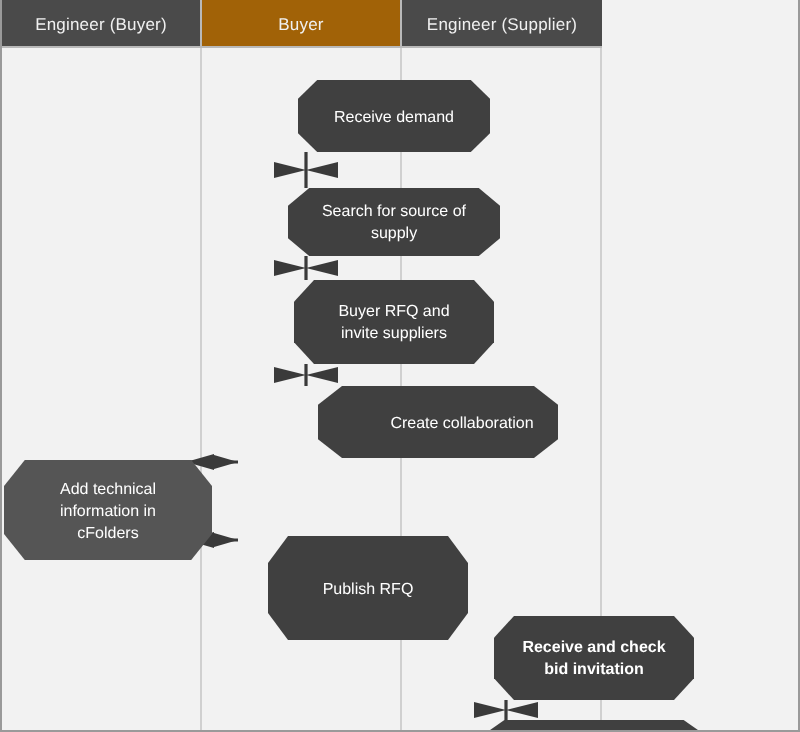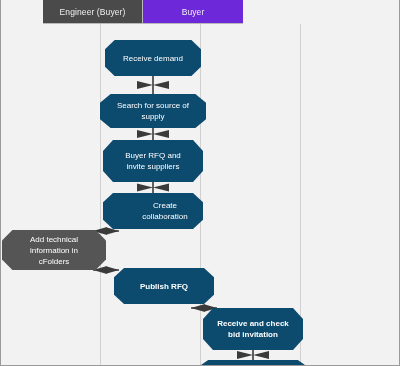--- a/index.html
+++ b/index.html
@@ -25,38 +25,37 @@
 
   
   .lane-header-band {
     position: absolute;
     left: 0;
     top: 0;
     width: 400px;
     height: 24px;
     display: flex;
     z-index: 6;
-    padding-left: 42px;
   }
   .lane-header {
     height: 24px;
     display: flex;
     align-items: center;
     justify-content: center;
     color: #f0f0f0;
     font-size: 8.5px;
     letter-spacing: 0.1px;
     border-right: 1px solid #b9b9b9;
     border-bottom: 1px solid #b9b9b9;
     white-space: nowrap;
     overflow: hidden;
   }
   .lane-header:last-child { border-right: none; }
   .lane-header.shade-a { background: #4a4a4a; }
-  .lane-header.shade-b { background: #6d28d9; }
+  .lane-header.shade-b { background: #a16207; }
 
   
   .lane-body-band {
     position: absolute;
     left: 0;
     top: 24px;
     width: 400px;
     height: 342px;
     display: flex;
     z-index: 0;
@@ -86,21 +85,21 @@
     display: flex;
     align-items: center;
     justify-content: center;
     text-align: center;
     color: #ffffff;
     font-size: 8px;
     line-height: 11px;
     padding: 0 12px;
     clip-path: polygon(0% 26%, 10% 0%, 90% 0%, 100% 26%, 100% 74%, 90% 100%, 10% 100%, 0% 74%);
   }
-  .node.dark  { background: #0c4a6e; }
+  .node.dark  { background: #404040; margin-left: 44px; }
   .node.mid   { background: #555555; }
   .node-label {
     display: block;
     width: 100%;
   }
 </style>
 </head>
 <body>
 
 <div id="diagram-root">
@@ -108,20 +107,21 @@
   <div class="lane-body-band">
       <div class="lane-body" style="width: 100px;"></div>
       <div class="lane-body" style="width: 100px;"></div>
       <div class="lane-body" style="width: 100px;"></div>
       <div class="lane-body" style="width: 100px;"></div>
     </div>
 
   <div class="lane-header-band">
       <div class="lane-header shade-a" style="width: 100px;">Engineer (Buyer)</div>
       <div class="lane-header shade-b" style="width: 100px;">Buyer</div>
+      <div class="lane-header shade-a" style="width: 100px;">Engineer (Supplier)</div>
     </div>
 
   <svg id="connector-layer" viewBox="0 0 400 366" xmlns="http://www.w3.org/2000/svg">
       <g>
         <line x1="152" y1="76" x2="152" y2="94" stroke="#3a3a3a" stroke-width="1.6"></line>
         <path d="M 136 81 L 152 85 L 168 81 L 168 89 L 152 85 L 136 89 Z" fill="#3a3a3a"></path>
       </g>
       <g>
         <line x1="152" y1="128" x2="152" y2="140" stroke="#3a3a3a" stroke-width="1.6"></line>
         <path d="M 136 130 L 152 134 L 168 130 L 168 138 L 152 134 L 136 138 Z" fill="#3a3a3a"></path>
@@ -154,27 +154,27 @@
   <div id="node-layer">
       <div class="node dark" style="left: 104px; top: 40px; width: 96px; height: 36px;">
         <span class="node-label">Receive demand</span>
       </div>
       <div class="node dark" style="left: 99px; top: 94px; width: 106px; height: 34px; justify-content: flex-end;">
         <span class="node-label">Search for source of supply</span>
       </div>
       <div class="node dark" style="left: 102px; top: 140px; width: 100px; height: 42px;">
         <span class="node-label">Buyer RFQ and invite suppliers</span>
       </div>
-      <div class="node dark" style="left: 102px; top: 193px; width: 100px; height: 36px; padding-left: 36px;">
+      <div class="node dark" style="left: 114px; top: 193px; width: 120px; height: 36px; padding-left: 36px;">
         <span class="node-label">Create collaboration</span>
       </div>
-      <div class="node mid" style="left: 1px; top: 230px; width: 104px; height: 40px;">
+      <div class="node mid" style="left: 1px; top: 230px; width: 104px; height: 50px;">
         <span class="node-label">Add technical information in cFolders</span>
       </div>
-      <div class="node dark" style="left: 113px; top: 268px; width: 100px; height: 36px; font-weight: bold;">
+      <div class="node dark" style="left: 89px; top: 268px; width: 100px; height: 52px;">
         <span class="node-label">Publish RFQ</span>
       </div>
       <div class="node dark" style="left: 202px; top: 308px; width: 100px; height: 42px; font-weight: bold;">
         <span class="node-label">Receive and check bid invitation</span>
       </div>
       <div class="node dark" style="left: 196px; top: 360px; width: 112px; height: 30px;">
         <span class="node-label"></span>
       </div>
     </div>
 

